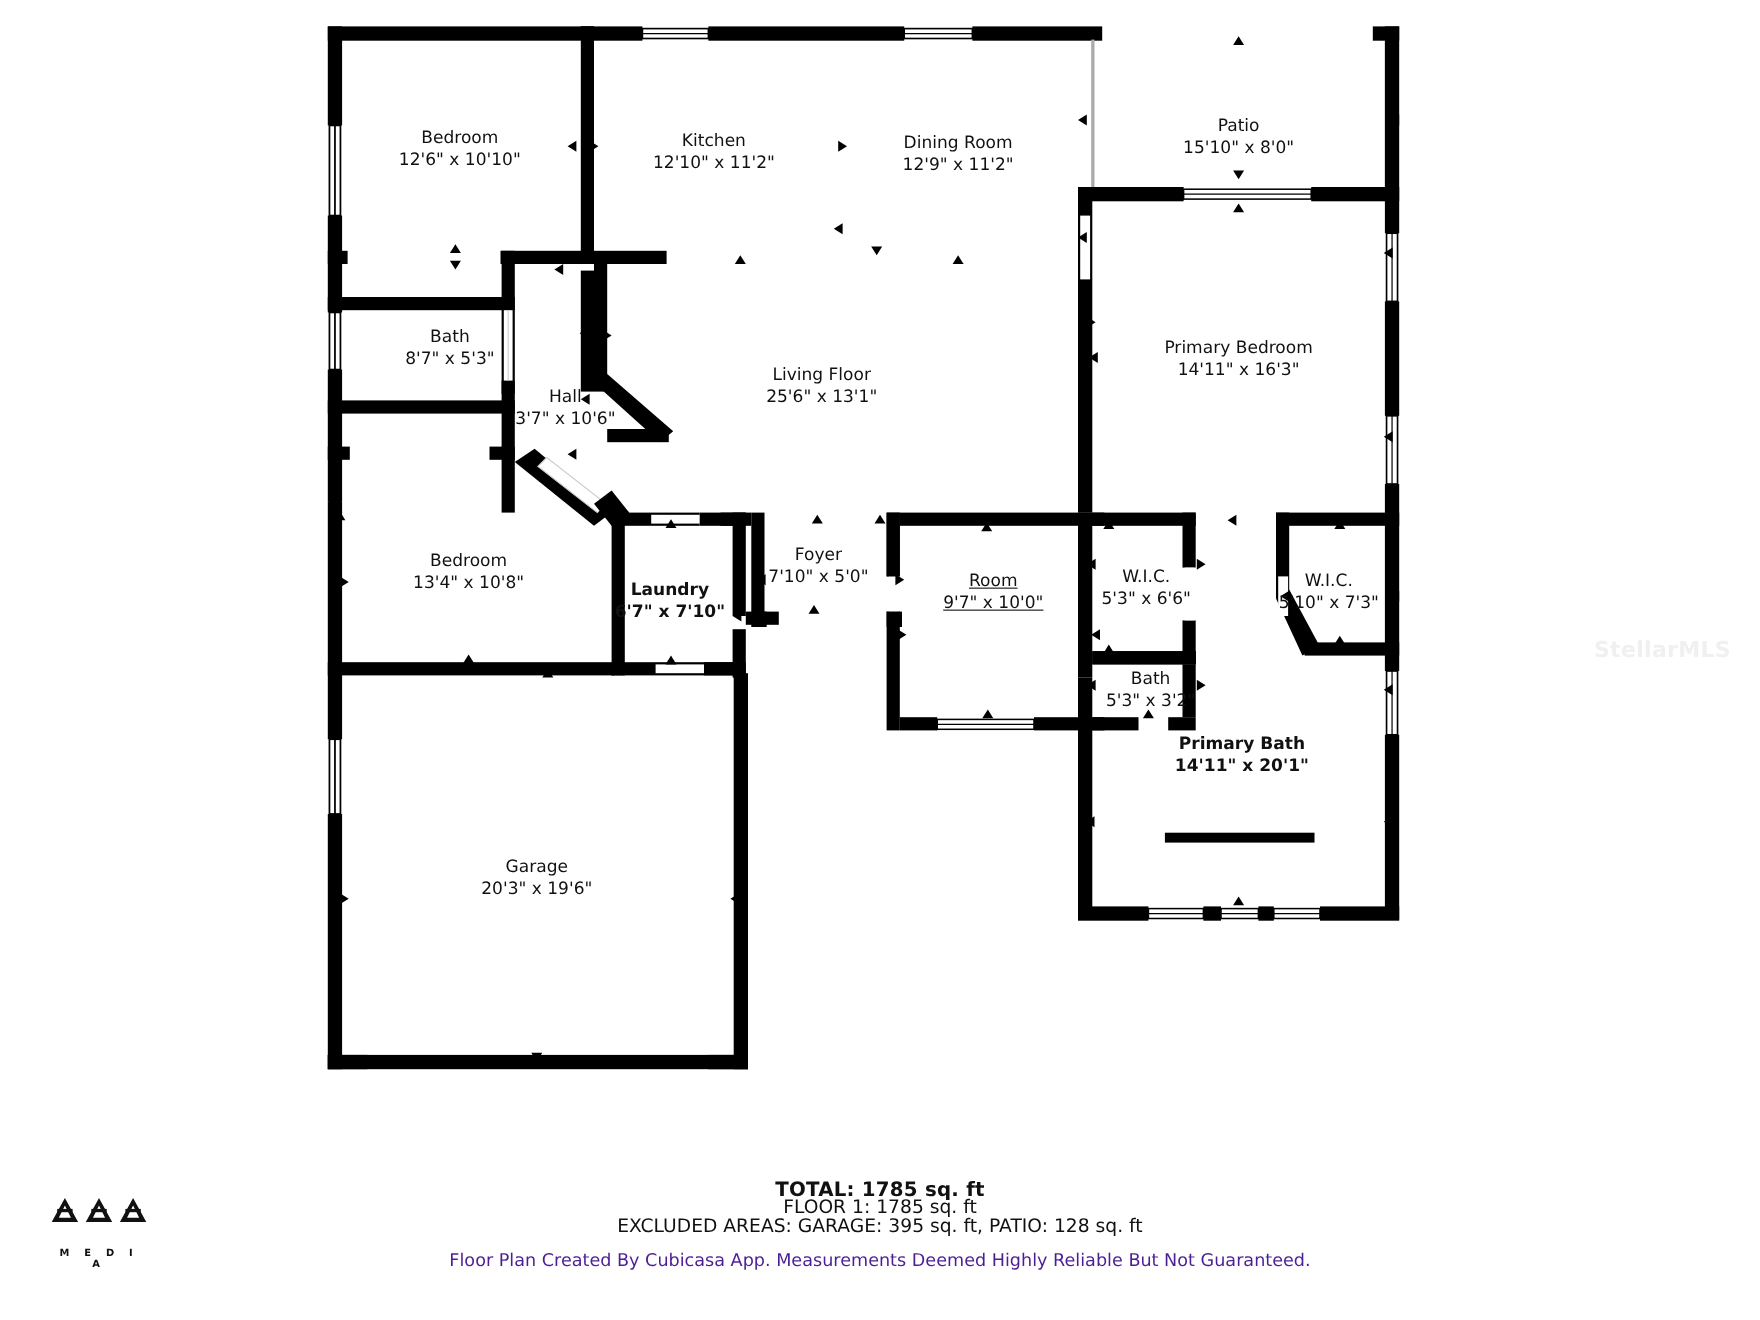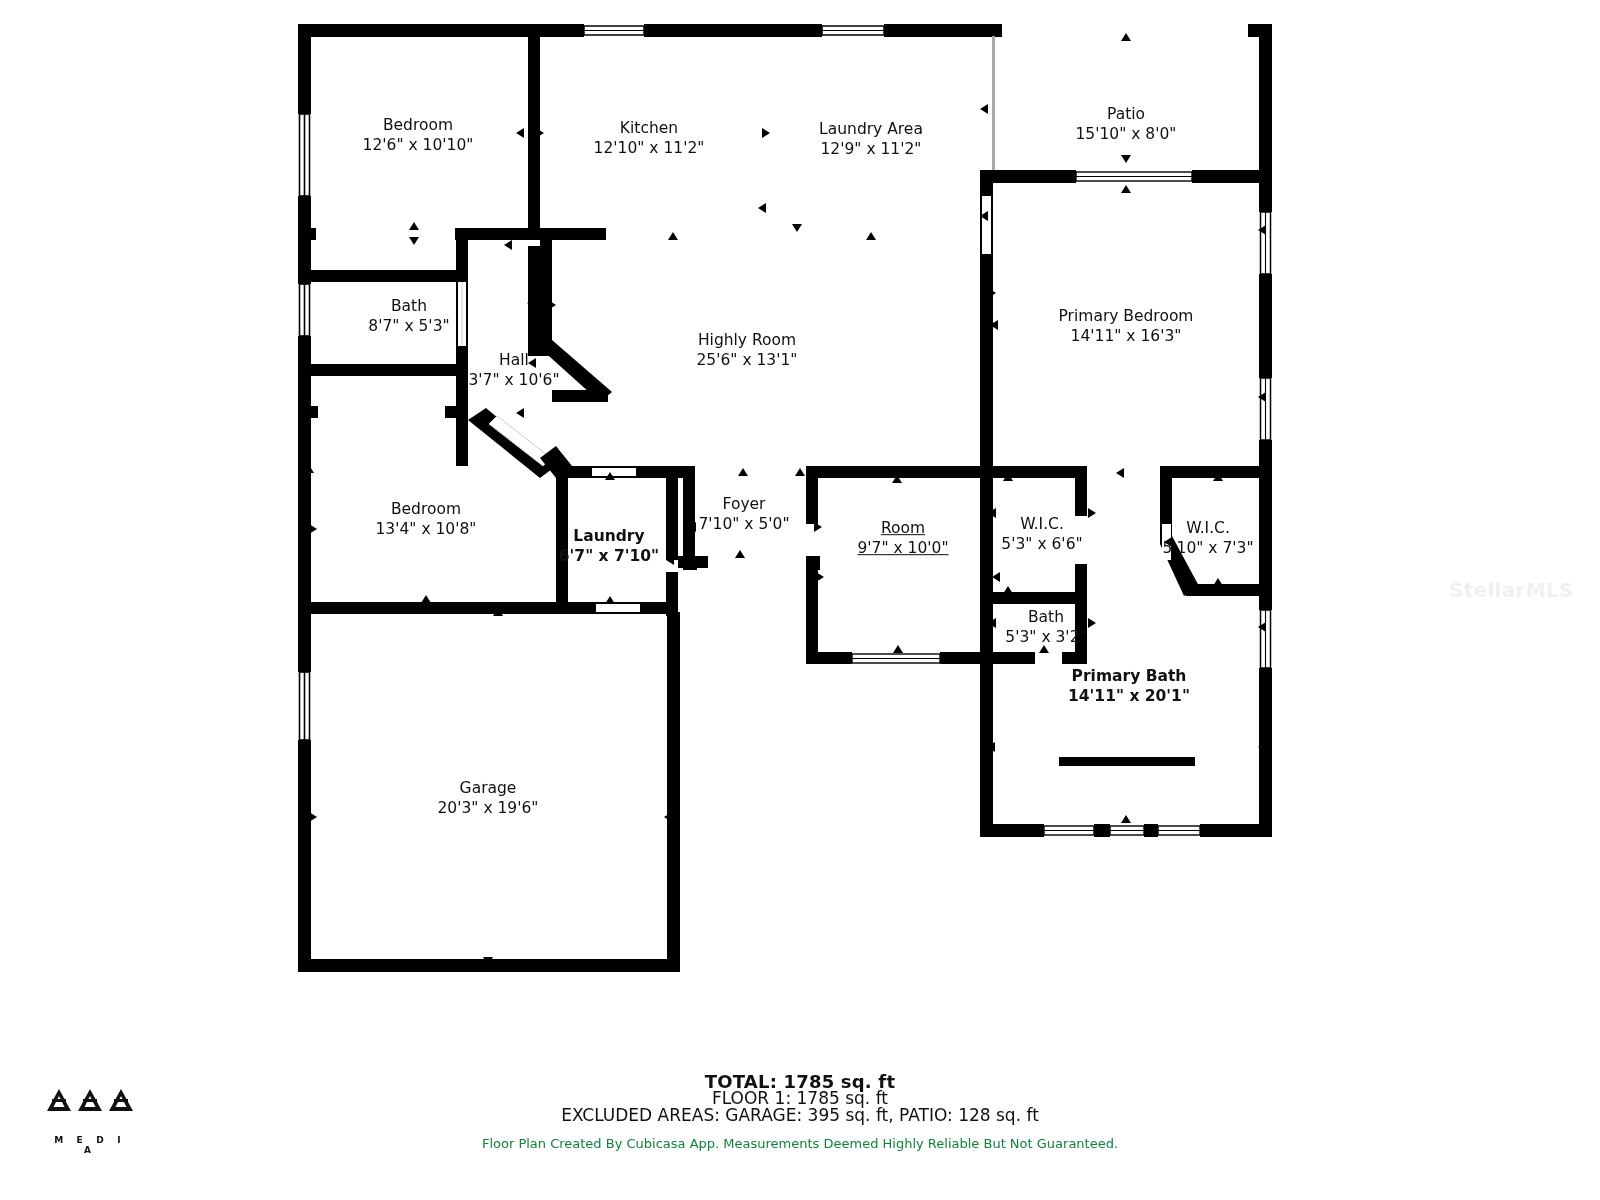--- a/index.html
+++ b/index.html
@@ -24,21 +24,21 @@
   }
   .label .rname{display:block;font-size:15.5px;}
   .label .rdim{display:block;font-size:15.5px;}
 
   
   .footer{
     position:absolute;left:0;width:1600px;text-align:center;
   }
   .f-total{font-size:18px;font-weight:bold;letter-spacing:.2px;}
   .f-line{font-size:17px;}
-  .f-disc{font-size:13px;color:#15803d;}
+  .f-disc{font-size:16px;color:#4c1d95;}
 
   
   .wm{
     position:absolute;
     font-size:20px;
     color:#f0f0f0;
     font-weight:600;
     letter-spacing:.3px;
     user-select:none;
   }
@@ -311,29 +311,29 @@
 <div id="room-labels">
     <div class="label" style="left: 418px; top: 136px;">
       <span class="rname">Bedroom</span>
       <span class="rdim">12'6" x 10'10"</span>
     </div>
     <div class="label" style="left: 649px; top: 139px;">
       <span class="rname">Kitchen</span>
       <span class="rdim">12'10" x 11'2"</span>
     </div>
     <div class="label" style="left: 871px; top: 140px;">
-      <span class="rname">Laundry Area</span>
+      <span class="rname">Dining Room</span>
       <span class="rdim">12'9" x 11'2"</span>
     </div>
     <div class="label" style="left: 1126px; top: 103px; margin-top: 22px;">
       <span class="rname">Patio</span>
       <span class="rdim">15'10" x 8'0"</span>
     </div>
     <div class="label" style="left: 747px; top: 351px;">
-      <span class="rname">Highly Room</span>
+      <span class="rname">Living Floor</span>
       <span class="rdim">25'6" x 13'1"</span>
     </div>
     <div class="label" style="left: 1126px; top: 327px;">
       <span class="rname">Primary Bedroom</span>
       <span class="rdim">14'11" x 16'3"</span>
     </div>
     <div class="label" style="left: 409px; top: 317px;">
       <span class="rname">Bath</span>
       <span class="rdim">8'7" x 5'3"</span>
     </div>

